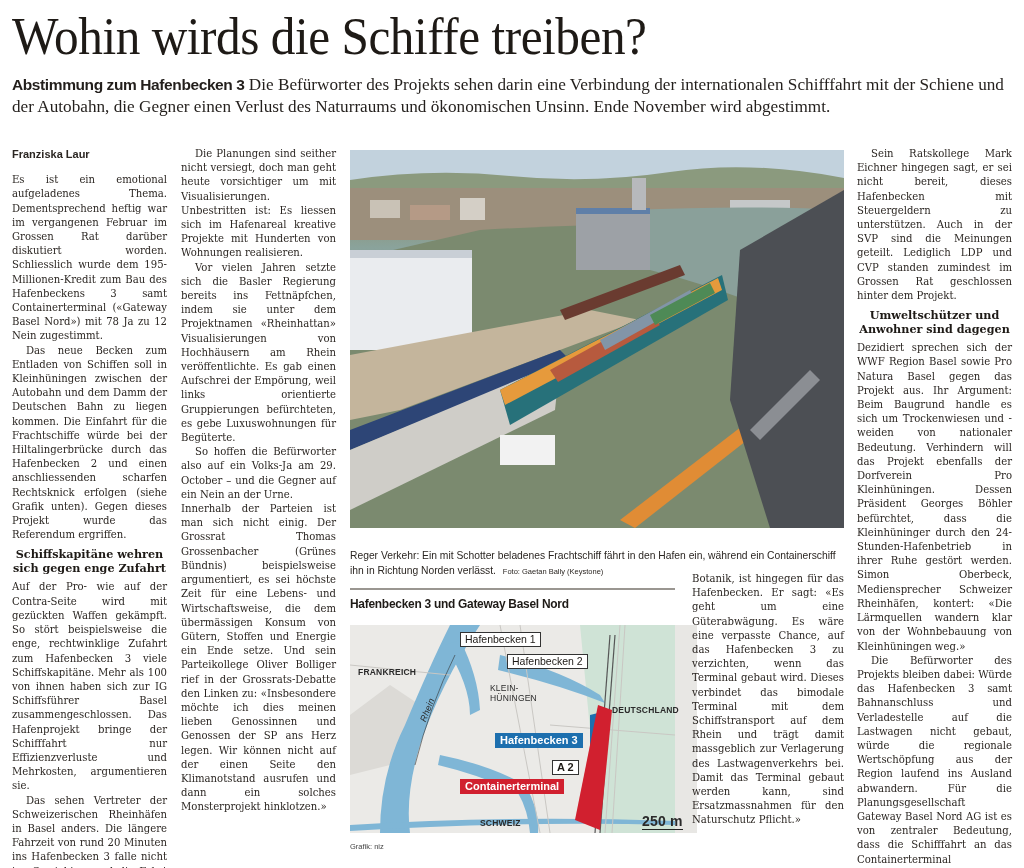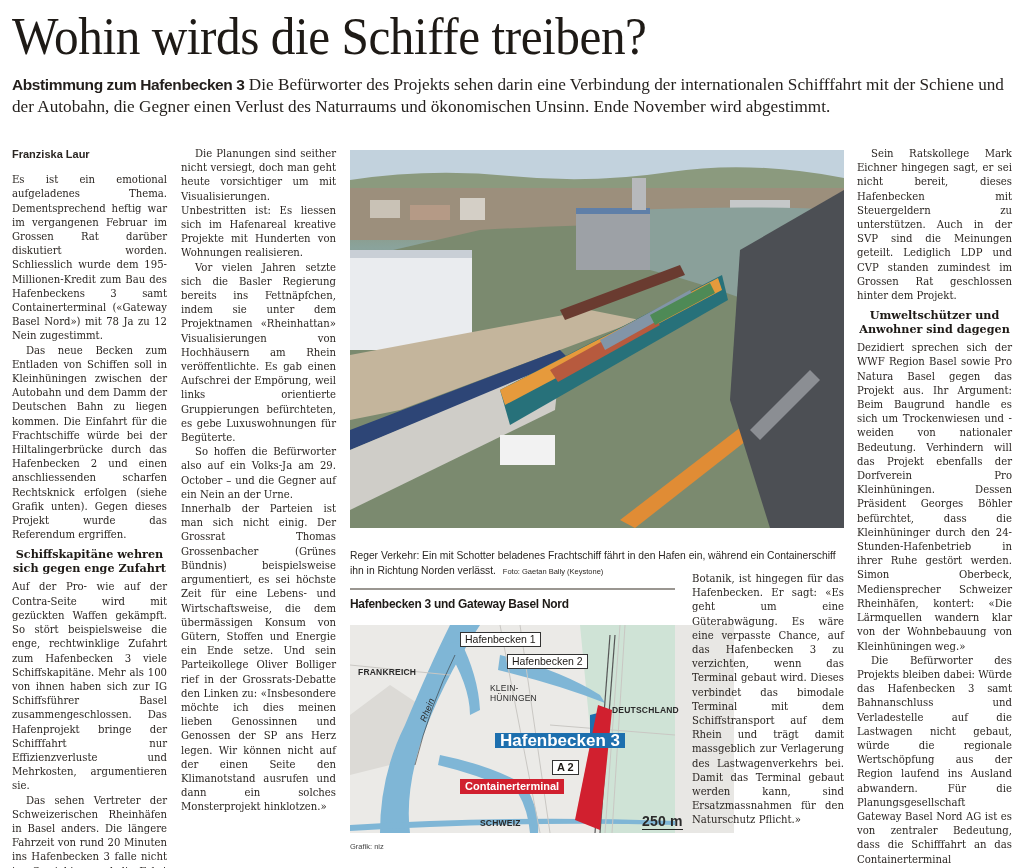--- a/index.html
+++ b/index.html
@@ -30,21 +30,21 @@
   .photo { position:absolute; left:350px; top:150px; width:494px; height:378px; overflow:hidden;
     background:linear-gradient(180deg,#b9cbd8 0%,#c9d6de 9%,#7e8a6a 11%,#a79a84 16%,#8c9883 20%,#8aa39c 26%,#7e8b78 40%,#7b8a6d 60%,#6d7a5c 100%); }
   .caption { position:absolute; left:350px; top:531px; width:494px;
     font-family:"Liberation Sans", sans-serif; font-size:10.3px; line-height:15px; color:#2b2622;margin-top:17px; }
   .caption .credit { font-size:7.5px; margin-left:4px; }
 
   .graphic-rule { position:absolute; left:350px; top:588px; width:325px; height:2px; background:#9a9691; }
   .graphic-title { position:absolute; left:350px; top:596px; width:330px;
     font-family:"Liberation Sans", sans-serif; font-weight:bold; font-size:13px; letter-spacing:-0.3px; color:#1e1a16;
     transform:scaleX(0.92); transform-origin:left top; white-space:nowrap; }
-  .map { position:absolute; left:350px; top:625px; width:384px; height:208px; overflow:hidden; background:#e8e7e4; }
+  .map { position:absolute; left:350px; top:625px; width:347px; height:208px; overflow:hidden; background:#e8e7e4; }
   .graphic-credit { position:absolute; left:350px; top:842px; font-family:"Liberation Sans", sans-serif; font-size:7.5px; color:#444; }
 
   .maplabel { position:absolute; font-family:"Liberation Sans", sans-serif; font-size:10.5px; color:#1e1a16;
     background:#fff; border:1px solid #333; padding:0 4px; line-height:13px; white-space:nowrap; }
   .mapplace { position:absolute; font-family:"Liberation Sans", sans-serif; font-weight:bold; font-size:8.5px; color:#2a2a2a; letter-spacing:0.2px; white-space:nowrap; }
   .mapplace.light { font-weight:normal; font-size:8.5px; line-height:10px; }
 </style>
 </head>
 <body>
 
@@ -137,21 +137,21 @@
     <path d="M248 80 L262 85 L250 205 L225 195 Z" fill="#d1202f"></path>
     <path d="M105 30 Q80 80 65 140" stroke="#333" stroke-width="0.6" fill="none"></path>
   </svg>
   <div class="maplabel" style="left:110px;top:7px;">Hafenbecken 1</div>
   <div class="maplabel" style="left:157px;top:29px;">Hafenbecken 2</div>
   <div class="mapplace" style="left:8px;top:42px;">FRANKREICH</div>
   <div class="mapplace" style="left:65px;top:80px;transform:rotate(-68deg);font-style:italic;font-weight:normal;font-size:9px;">Rhein</div>
   <div class="mapplace light" style="left:140px;top:58px;width:50px;white-space:pre-line;">KLEIN-
 HÜNINGEN</div>
   <div class="mapplace" style="left:262px;top:80px;">DEUTSCHLAND</div>
-  <div class="maplabel" style="left:145px;top:108px;background:#1d6fae;color:#fff;border-color:#1d6fae;font-weight:bold;font-size:17px;">Hafenbecken 3</div>
+  <div class="maplabel" style="left:145px;top:108px;background:#1d6fae;color:#fff;border-color:#1d6fae;font-weight:bold;font-size:11px;">Hafenbecken 3</div>
   <div class="maplabel" style="left:202px;top:135px;font-weight:bold;font-size:11px;">A 2</div>
   <div class="maplabel" style="left:110px;top:154px;background:#d1202f;color:#fff;border-color:#d1202f;font-weight:bold;font-size:11px;">Containerterminal</div>
   <div class="mapplace" style="left:130px;top:193px;">SCHWEIZ</div>
   <div class="mapplace" style="left:292px;top:188px;font-weight:bold;font-size:14px;border-bottom:1.5px solid #222;">250 m</div>
 </div>
 <div class="graphic-credit">Grafik: niz</div>
 
 <div class="col" id="col4">
   <p>Botanik, ist hingegen für das Hafenbecken. Er sagt: «Es geht um eine Güterabwägung. Es wäre eine verpasste Chance, auf das Hafenbecken 3 zu verzichten, wenn das Terminal gebaut wird. Dieses verbindet das bimodale Terminal mit dem Schiffstransport auf dem Rhein und trägt damit massgeblich zur Verlagerung des Lastwagenverkehrs bei. Damit das Terminal gebaut werden kann, sind Ersatzmassnahmen für den Naturschutz Pflicht.»</p>
 

